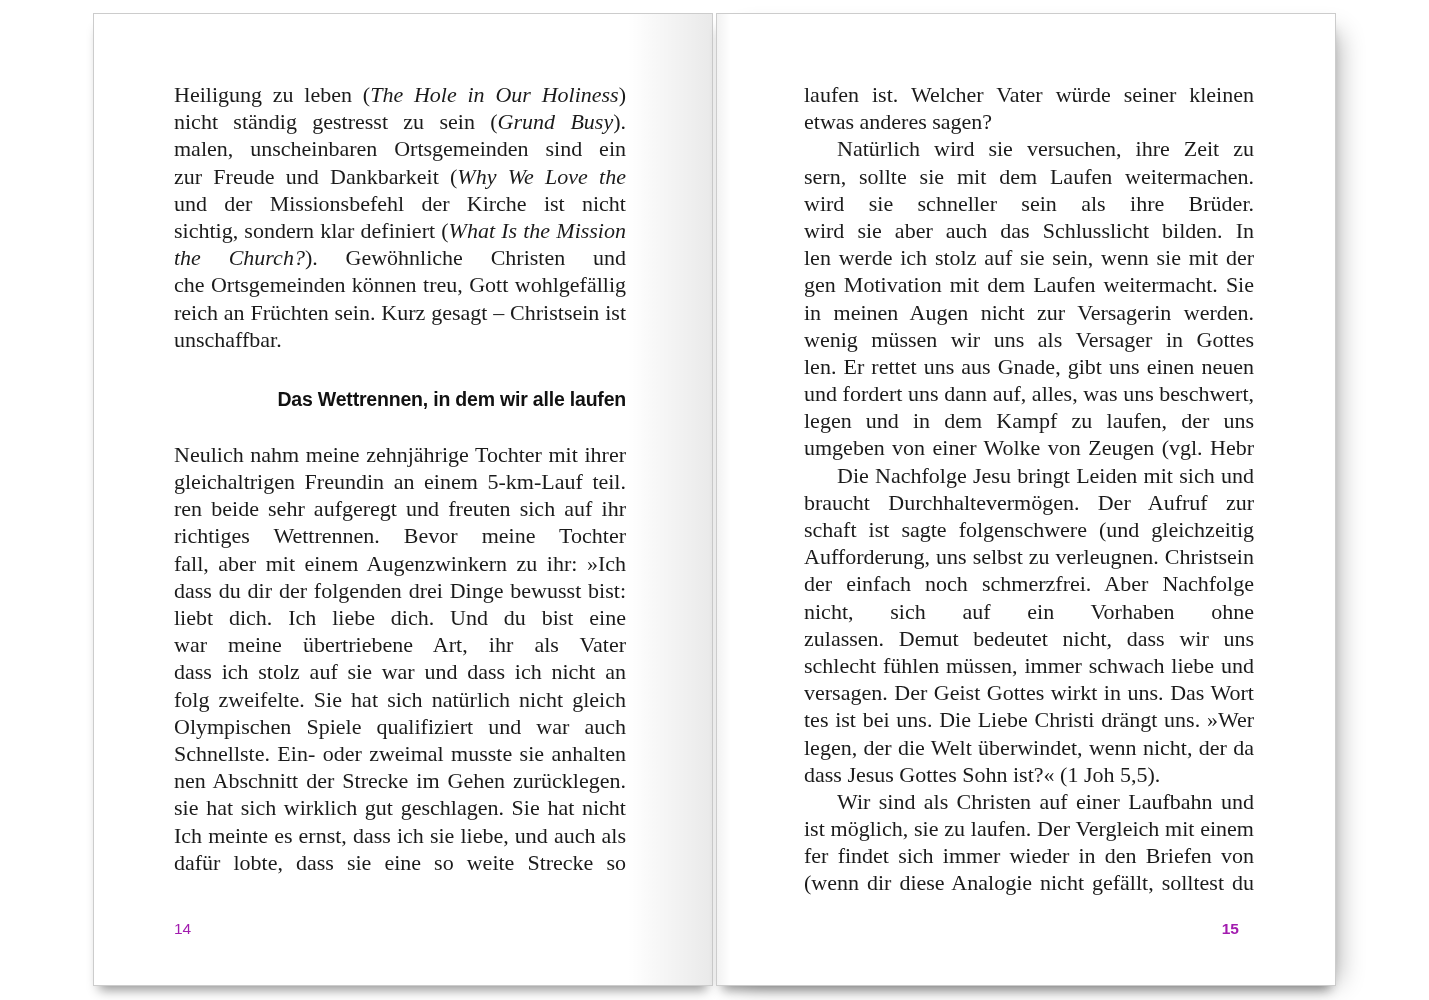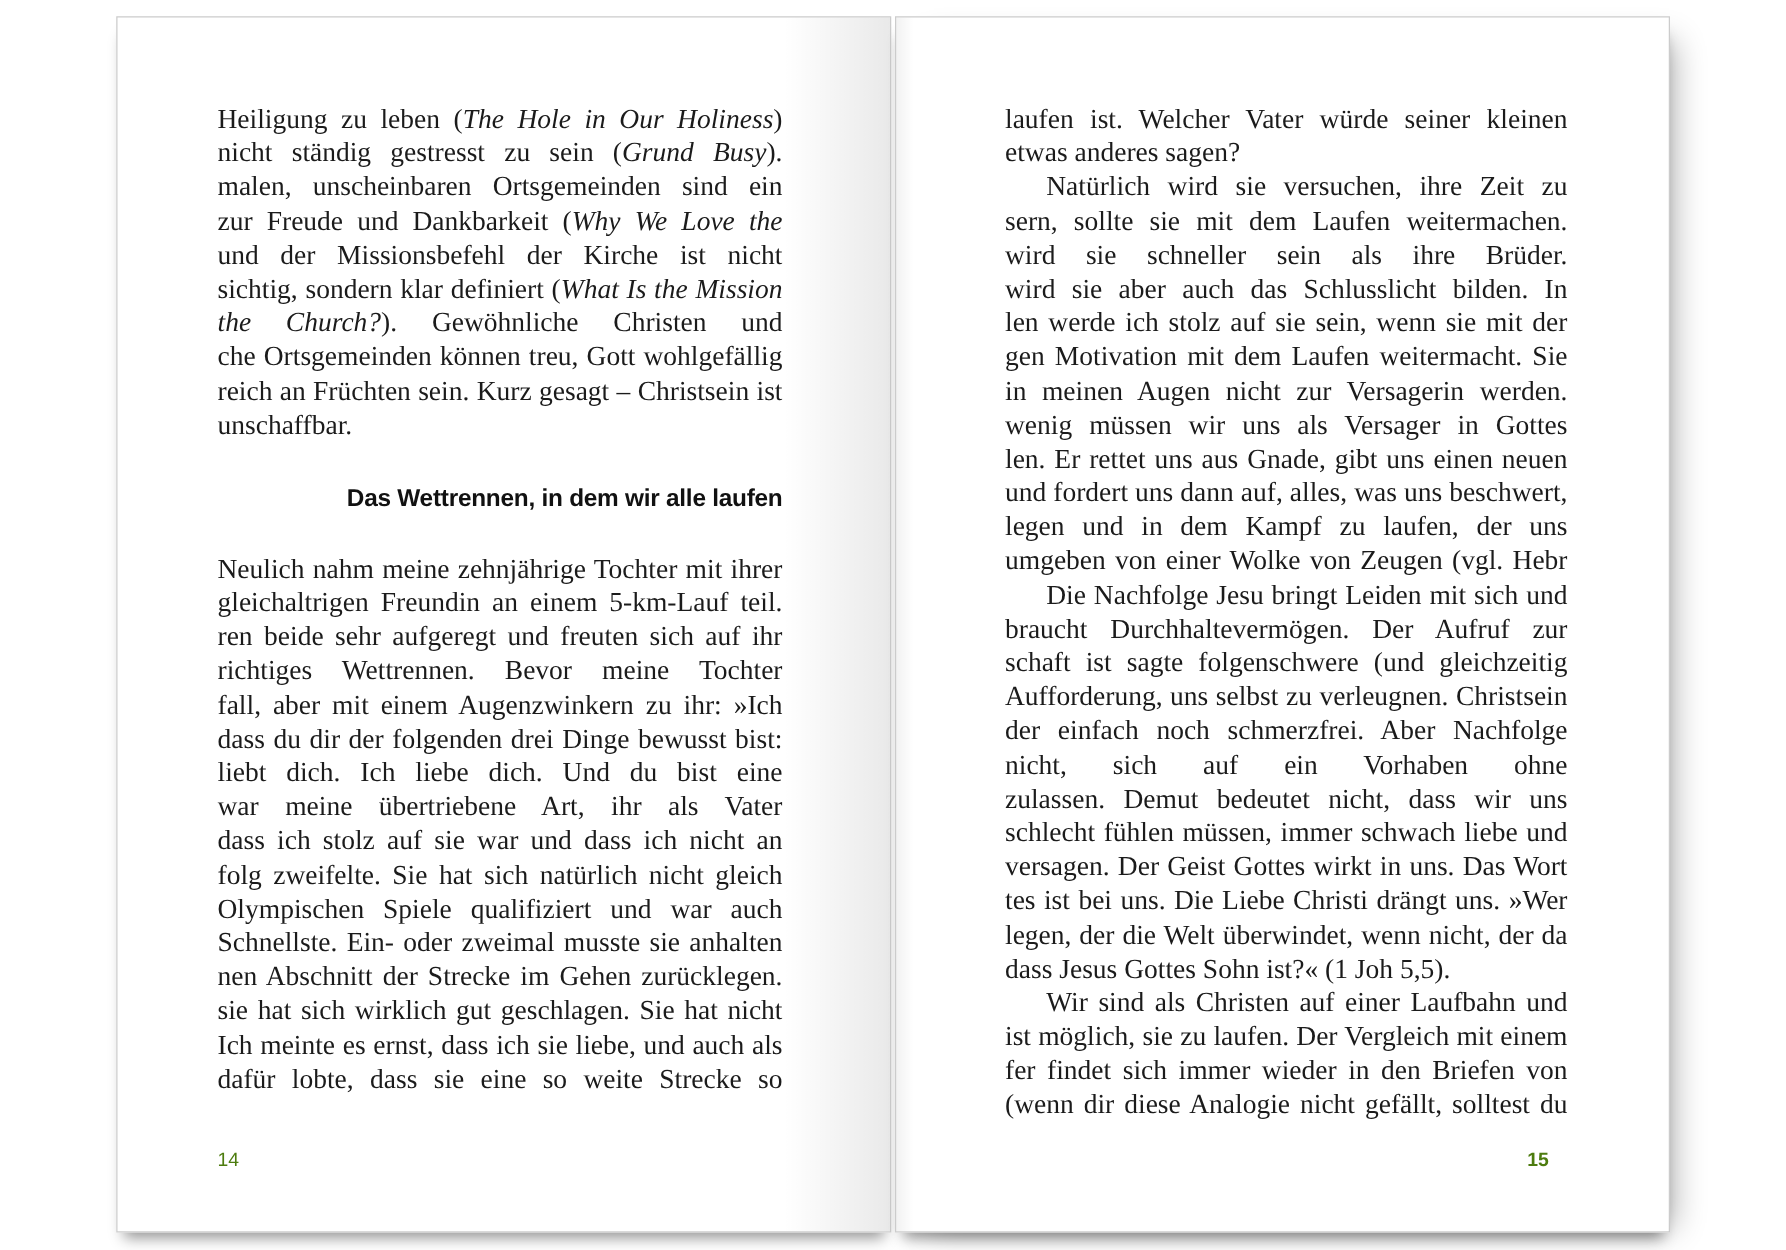--- a/index.html
+++ b/index.html
@@ -75,21 +75,21 @@
     letter-spacing: -0.2px;
     color: #111111;
     margin: 34px 0 30px 0;
     text-align: right;
   }
   .page-number {
     position: absolute;
     top: 906px;
     font-family: "Liberation Sans", sans-serif;
     font-size: 15.5px;
-    color: #4d7c0f;
+    color: #a21caf;
   }
   .page-left  .page-number { left: 80px; }
   .page-right .page-number { right: 96px; font-weight: bold; }
 </style>
 </head>
 <body>
 
 <div class="spread">
   <div class="page page-left">
     <div class="textcol">

